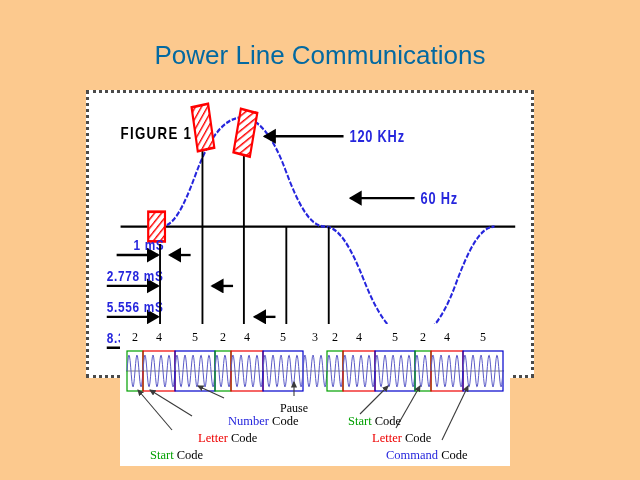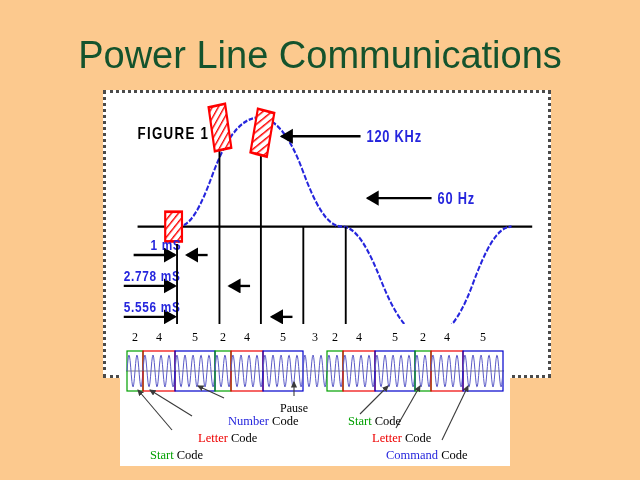--- a/index.html
+++ b/index.html
@@ -17,31 +17,31 @@
   #slide {
     position: absolute;
     left: 0; top: 0;
     width: 640px; height: 480px;
   }
   #slide-title {
     position: absolute;
     left: 0; top: 32px;
     width: 640px;
     text-align: center;
-    font-size: 38px;
+    font-size: 26px;
     font-weight: normal;
-    color: #14532d;
+    color: #0369a1;
     letter-spacing: 0px;
     line-height: 46px;
     white-space: nowrap;
   }
   
   #figure1-panel {
     position: absolute;
-    left: 103px; top: 90px;
+    left: 86px; top: 90px;
     width: 448px; height: 288px;
     background: #ffffff;
     border: 3px dotted #4a4a4a;
     box-sizing: border-box;
   }
   #figure1-svg { display:block; width:100%; height:100%; }
   
   #figure2-panel {
     position: absolute;
     left: 120px; top: 324px;

